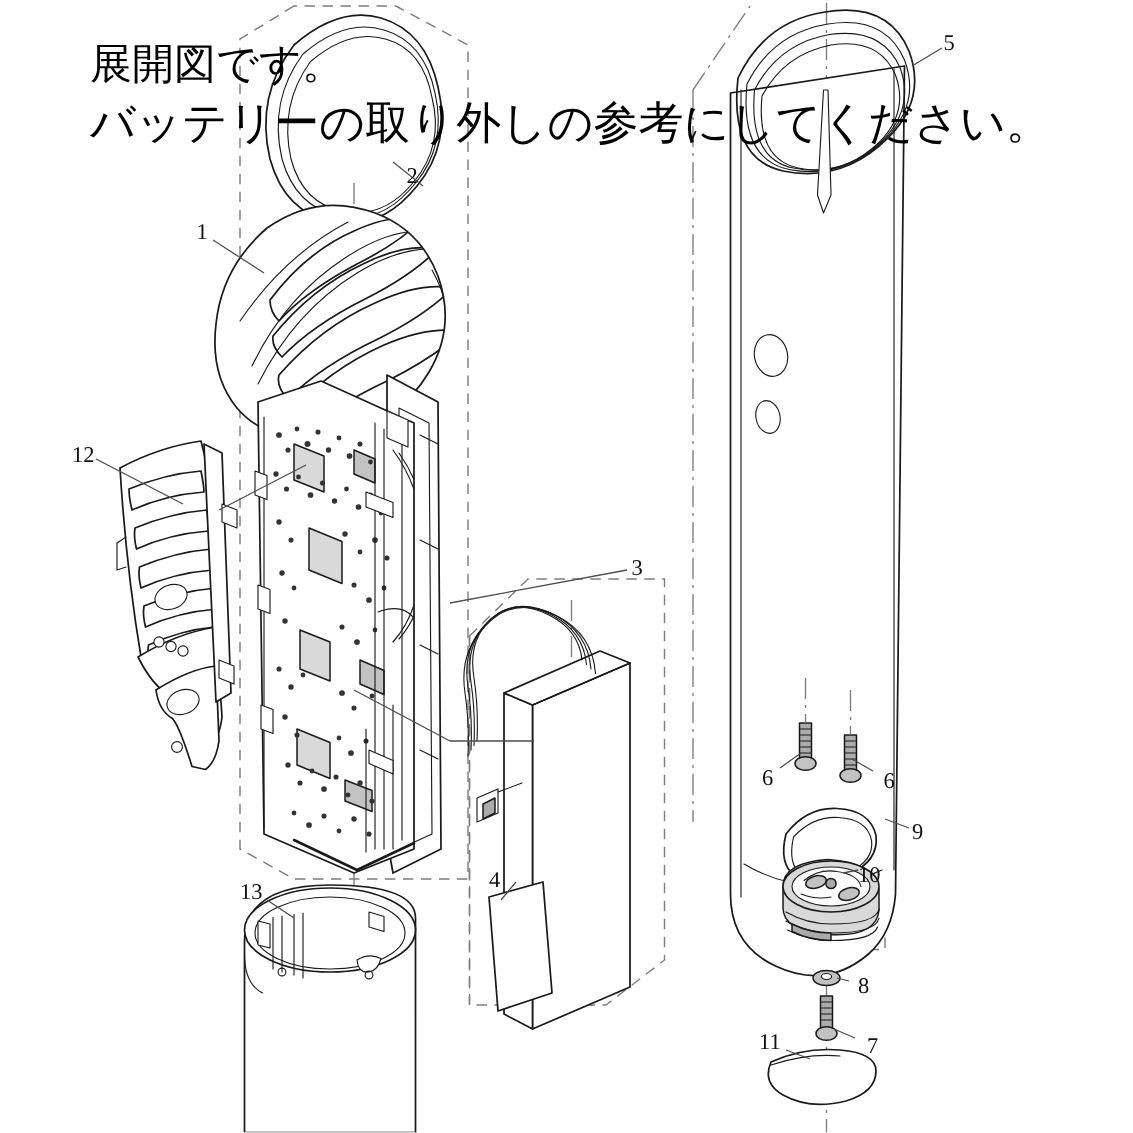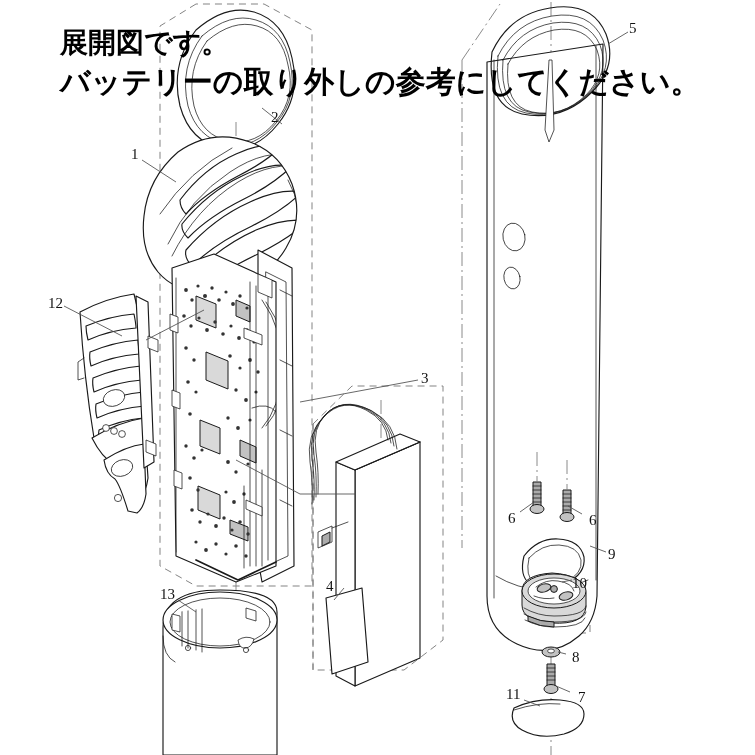--- a/index.html
+++ b/index.html
@@ -4,21 +4,21 @@
 <title>Exploded View Diagram</title>
 <style>
   html,body{margin:0;padding:0;background:#ffffff;}
   body{width:755px;height:755px;overflow:hidden;
        font-family:"Liberation Sans",sans-serif;}
   #stage{position:relative;width:755px;height:755px;background:#fff;}
   #art{position:absolute;left:0;top:0;width:755px;height:755px;}
   .note{
     position:absolute;
     font-family:"DejaVu Sans","Liberation Sans",sans-serif;
-    font-weight:700;
+    font-weight:400;
     color:#000;
     white-space:nowrap;
     letter-spacing:0px;
   }
   #note-line1{left:60px;top:24px;font-size:28px;}
   #note-line2{left:60px;top:62px;font-size:30px;}
 </style>
 </head>
 <body>
 

